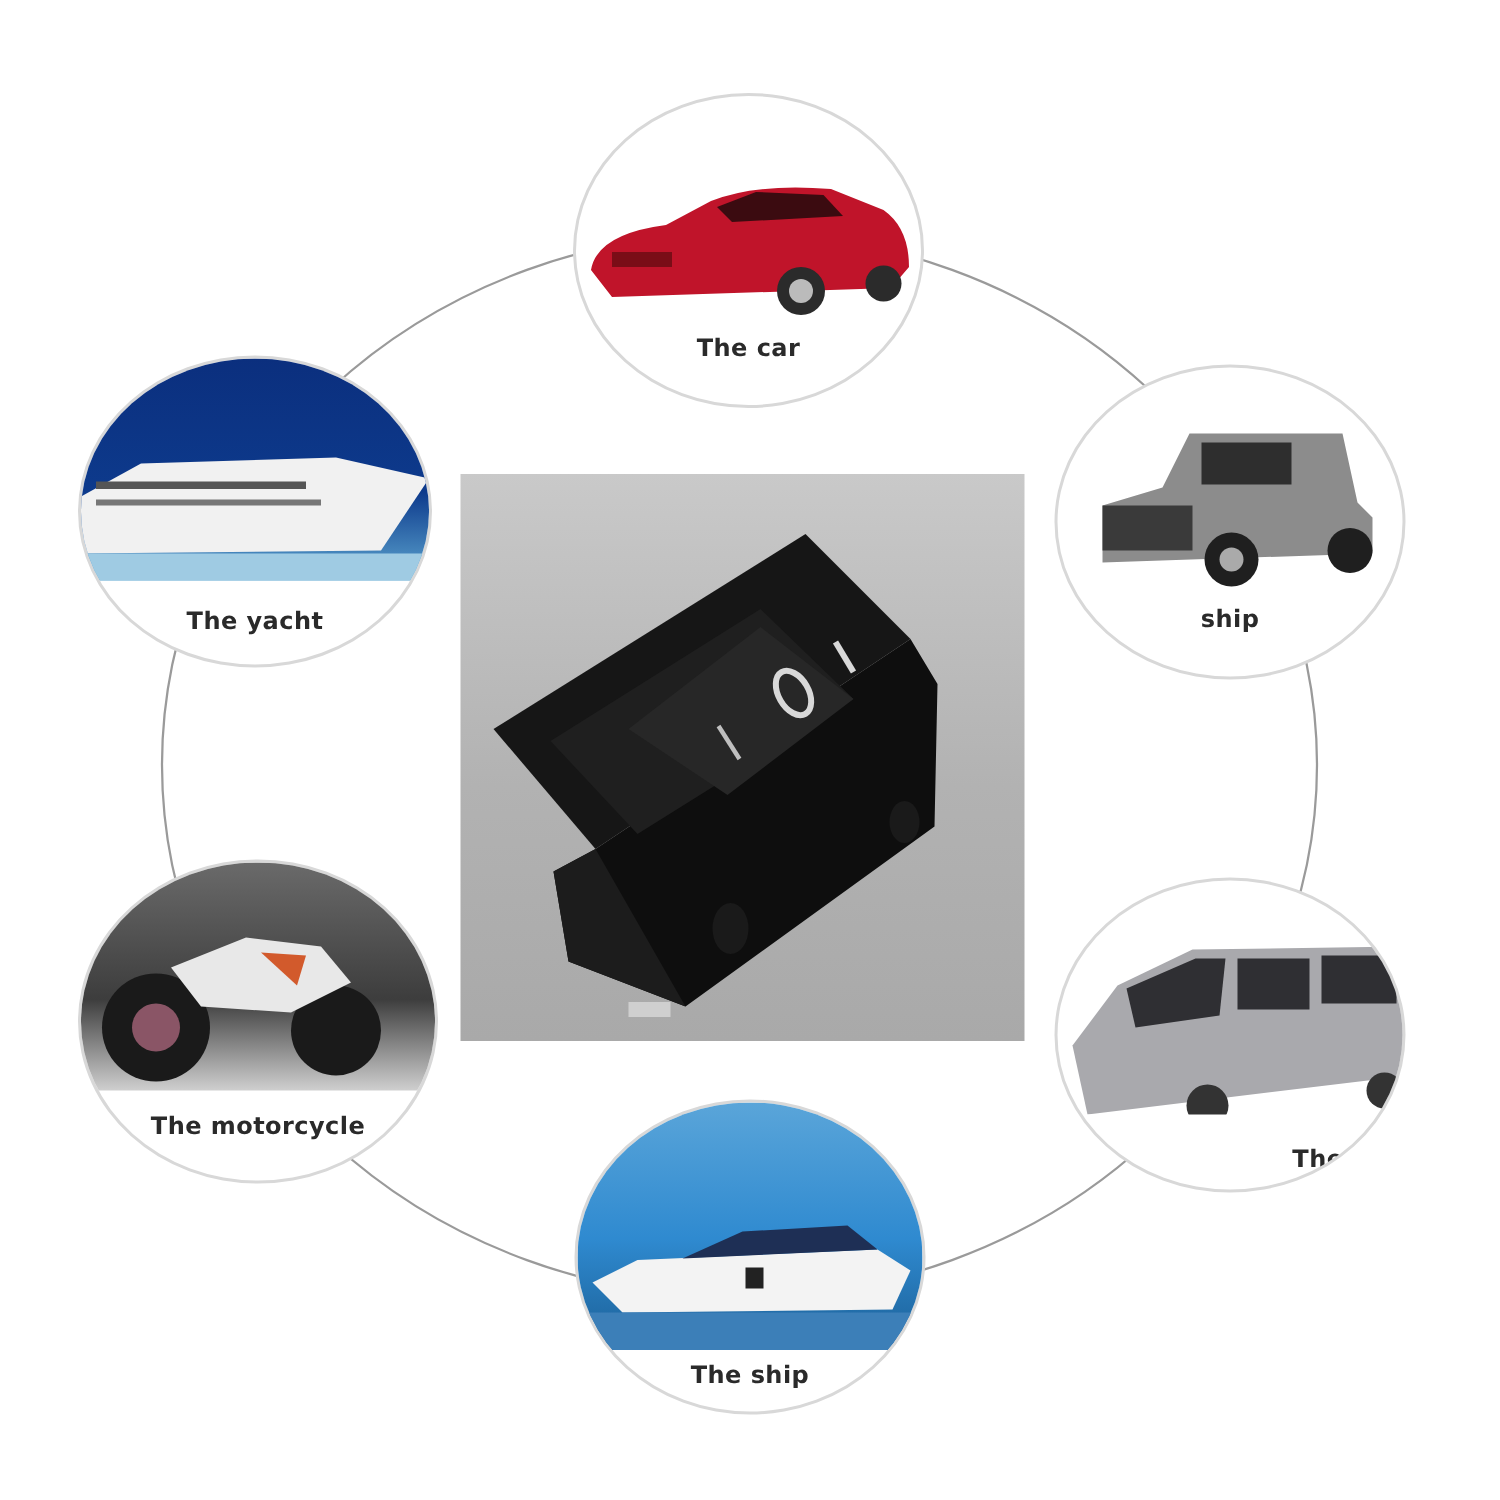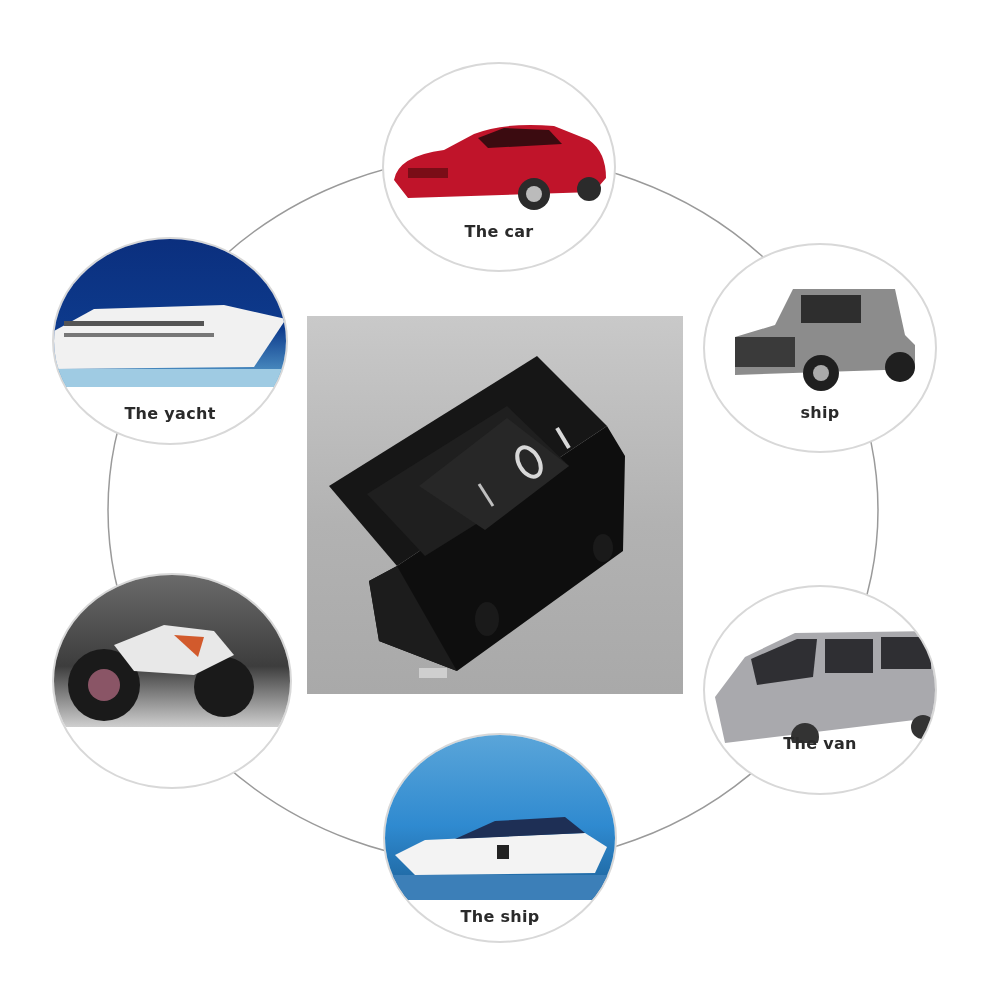--- a/index.html
+++ b/index.html
@@ -65,21 +65,21 @@
   <div class="pic" style="top:30px;height:126px;">
     <svg width="234" height="126" viewBox="0 0 234 126">
       <path d="M10,80 L40,40 L90,16 L234,14 L234,100 L20,126 Z" fill="#a9a9ad"></path>
       <path d="M46,42 L92,22 L112,22 L108,60 L52,68 Z" fill="#2f2f33"></path>
       <rect x="120" y="22" width="48" height="34" fill="#2f2f33"></rect>
       <rect x="176" y="20" width="50" height="32" fill="#2f2f33"></rect>
       <circle cx="100" cy="120" r="14" fill="#333"></circle>
       <circle cx="218" cy="110" r="12" fill="#333"></circle>
     </svg>
   </div>
-  <div class="label" style="top:147px;">The van</div>
+  <div class="label" style="top:176px;text-align:right;">The van</div>
 </div>
 
 <div class="node" style="left:383px;top:733px;width:234px;height:210px;">
   <div class="pic" style="top:0;height:165px;background:linear-gradient(180deg,#5aa5d9 0%,#2f8ad0 55%,#1b5f96 100%);">
     <svg width="234" height="165" viewBox="0 0 234 165">
       <path d="M10,120 L40,105 L200,98 L222,112 L210,138 L30,140 Z" fill="#f3f3f3"></path>
       <path d="M70,104 L110,86 L180,82 L200,98 Z" fill="#1e2f55"></path>
       <rect x="112" y="110" width="12" height="14" fill="#222"></rect>
       <rect x="0" y="140" width="234" height="25" fill="#3c7fb8"></rect>
     </svg>
@@ -90,20 +90,21 @@
 <div class="node" style="left:52px;top:573px;width:240px;height:216px;">
   <div class="pic" style="top:0;height:152px;background:linear-gradient(180deg,#6a6a6a 0%,#3d3d3d 60%,#cfcfcf 100%);">
     <svg width="240" height="152" viewBox="0 0 240 152">
       <circle cx="50" cy="110" r="36" fill="#1a1a1a"></circle>
         <circle cx="50" cy="110" r="16" fill="#8a5566"></circle>
       <circle cx="170" cy="112" r="30" fill="#1a1a1a"></circle>
       <path d="M60,70 L110,50 L160,56 L180,80 L140,100 L80,96 Z" fill="#e8e8e8"></path>
       <path d="M120,60 L150,62 L144,82 Z" fill="#d25a2c"></path>
     </svg>
   </div>
+  <div class="label" style="top:166px;">The motorcycle</div>
 </div>
 
 <div class="node" style="left:52px;top:237px;width:236px;height:208px;">
   <div class="pic" style="top:0;height:148px;background:linear-gradient(180deg,#0b2f7e 0%,#0d3a8c 60%,#5ea7d1 100%);">
     <svg width="236" height="148" viewBox="0 0 236 148">
       <path d="M0,92 L40,70 L170,66 L232,80 L200,128 L0,130 Z" fill="#f1f1f1"></path>
       <rect x="10" y="82" width="140" height="5" fill="#555"></rect>
       <rect x="10" y="94" width="150" height="4" fill="#777"></rect>
       <rect x="0" y="130" width="236" height="18" fill="#9fcbe3"></rect>
     </svg>

